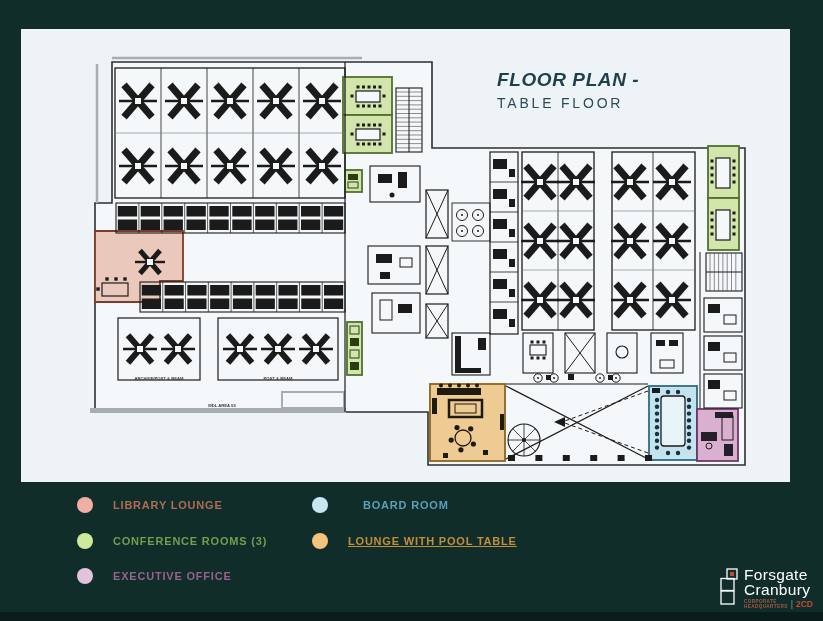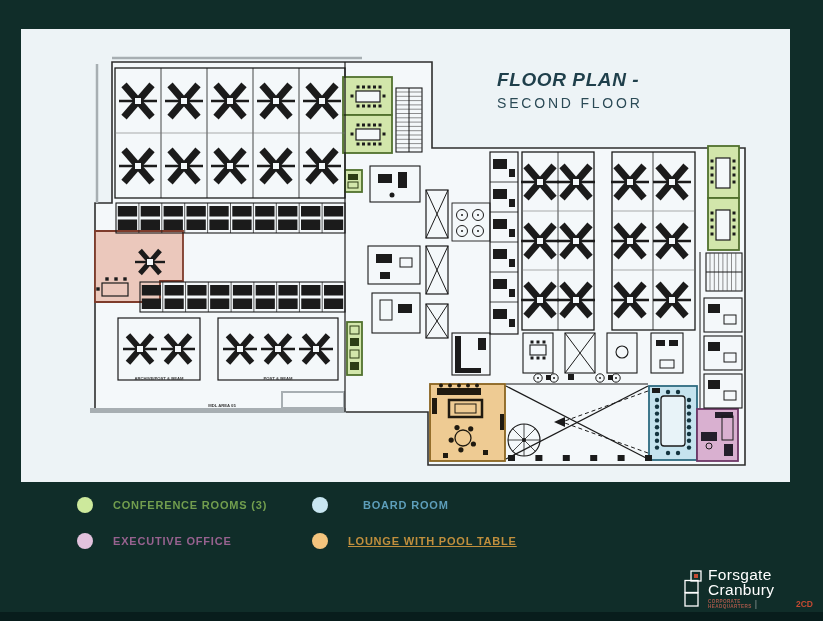--- a/index.html
+++ b/index.html
@@ -9,21 +9,21 @@
   #plan{position:absolute;left:0;top:0;display:block;}
   .title{position:absolute;left:476px;top:40px;}
   .title-line1{font-size:19px;font-weight:bold;font-style:italic;color:#1f3f4b;letter-spacing:.6px;}
   .title-line2{font-size:14px;color:#2b4a56;letter-spacing:2.8px;margin-top:4px;}
   .legend-col{position:absolute;}
   #legend-col-1{left:77px;top:497px;}
   #legend-col-2{left:312px;top:497px;}
   .legend-item{display:flex;align-items:center;height:16px;margin-bottom:19.5px;}
   .legend-dot{width:16px;height:16px;border-radius:50%;margin-right:20px;flex:none;}
   .legend-label{font-size:11px;font-weight:bold;letter-spacing:.8px;white-space:nowrap;}
-  .logo{position:absolute;right:10px;bottom:12px;display:flex;align-items:flex-end;}
+  .logo{position:absolute;right:10px;bottom:12px;display:flex;align-items:flex-start;}
   .logo-mark{width:21px;height:39px;margin-right:5px;flex:none;}
   .logo-name{color:#ffffff;font-size:15.5px;line-height:14.5px;letter-spacing:.3px;font-weight:400;}
   .logo-sub{display:flex;align-items:flex-end;margin-top:2px;}
   .logo-sub-lines{font-size:4.6px;line-height:5px;font-weight:bold;letter-spacing:.4px;color:#a8584a;}
   .logo-sep{color:#8a9a96;font-size:9px;margin:0 3px;line-height:9px;}
   .logo-suffix{font-size:8.5px;font-weight:bold;line-height:9px;}
   .bottom-bar{position:absolute;left:0;bottom:0;width:823px;height:9px;background:#081d1c;}
 </style>
 </head>
 <body>
@@ -468,25 +468,29 @@
         <rect x="350" y="326" width="9" height="8" fill="none" stroke="#2c3d14" stroke-width="1" rx="0"></rect>
         <rect x="350" y="338" width="9" height="8" fill="#2c3d14" stroke="none" stroke-width="0" rx="0"></rect>
         <rect x="350" y="350" width="9" height="8" fill="none" stroke="#2c3d14" stroke-width="1" rx="0"></rect>
         <rect x="350" y="362" width="9" height="8" fill="#2c3d14" stroke="none" stroke-width="0" rx="0"></rect>
         <text x="159" y="380" font-size="4.2" fill="#3a3a3a" text-anchor="middle" font-weight="bold" font-family="&quot;Liberation Sans&quot;, sans-serif">ARCHIVE/POST &amp; BEAM</text>
         <text x="278" y="380" font-size="4.2" fill="#3a3a3a" text-anchor="middle" font-weight="bold" font-family="&quot;Liberation Sans&quot;, sans-serif">POST &amp; BEAM</text>
         <text x="222" y="407" font-size="4.2" fill="#3a3a3a" text-anchor="middle" font-weight="bold" font-family="&quot;Liberation Sans&quot;, sans-serif">MDL AREA 05</text>
       </svg>
     <div class="title">
       <div class="title-line1">FLOOR PLAN -</div>
-      <div class="title-line2">SECOND FLOOR</div>
+      <div class="title-line2">TABLE FLOOR</div>
     </div>
   </div>
 
   <div class="legend-col" id="legend-col-1">
+      <div class="legend-item">
+        <span class="legend-dot" style="background: rgb(241, 174, 164);"></span>
+        <span class="legend-label" style="color: rgb(176, 108, 85);">LIBRARY LOUNGE</span>
+      </div>
       <div class="legend-item">
         <span class="legend-dot" style="background: rgb(205, 233, 156);"></span>
         <span class="legend-label" style="color: rgb(114, 158, 78);">CONFERENCE ROOMS (3)</span>
       </div>
       <div class="legend-item">
         <span class="legend-dot" style="background: rgb(226, 194, 221);"></span>
         <span class="legend-label" style="color: rgb(151, 98, 143);">EXECUTIVE OFFICE</span>
       </div>
     </div>
   <div class="legend-col" id="legend-col-2">
@@ -509,19 +513,19 @@
     </svg>
     <div class="logo-text">
       <div class="logo-name">Forsgate</div>
       <div class="logo-name">Cranbury</div>
       <div class="logo-sub">
         <div class="logo-sub-lines">
           <div>CORPORATE</div>
           <div>HEADQUARTERS</div>
         </div>
         <span class="logo-sep">|</span>
-        <span class="logo-suffix" id="logo-suffix" style="color: rgb(196, 74, 50); margin-left: 36px;">2CD</span>
+        <span class="logo-suffix" id="logo-suffix" style="color: rgb(196, 74, 50);">2CD</span>
       </div>
     </div>
   </div>
 
   <div class="bottom-bar"></div>
 </div>
 
 </body></html>

